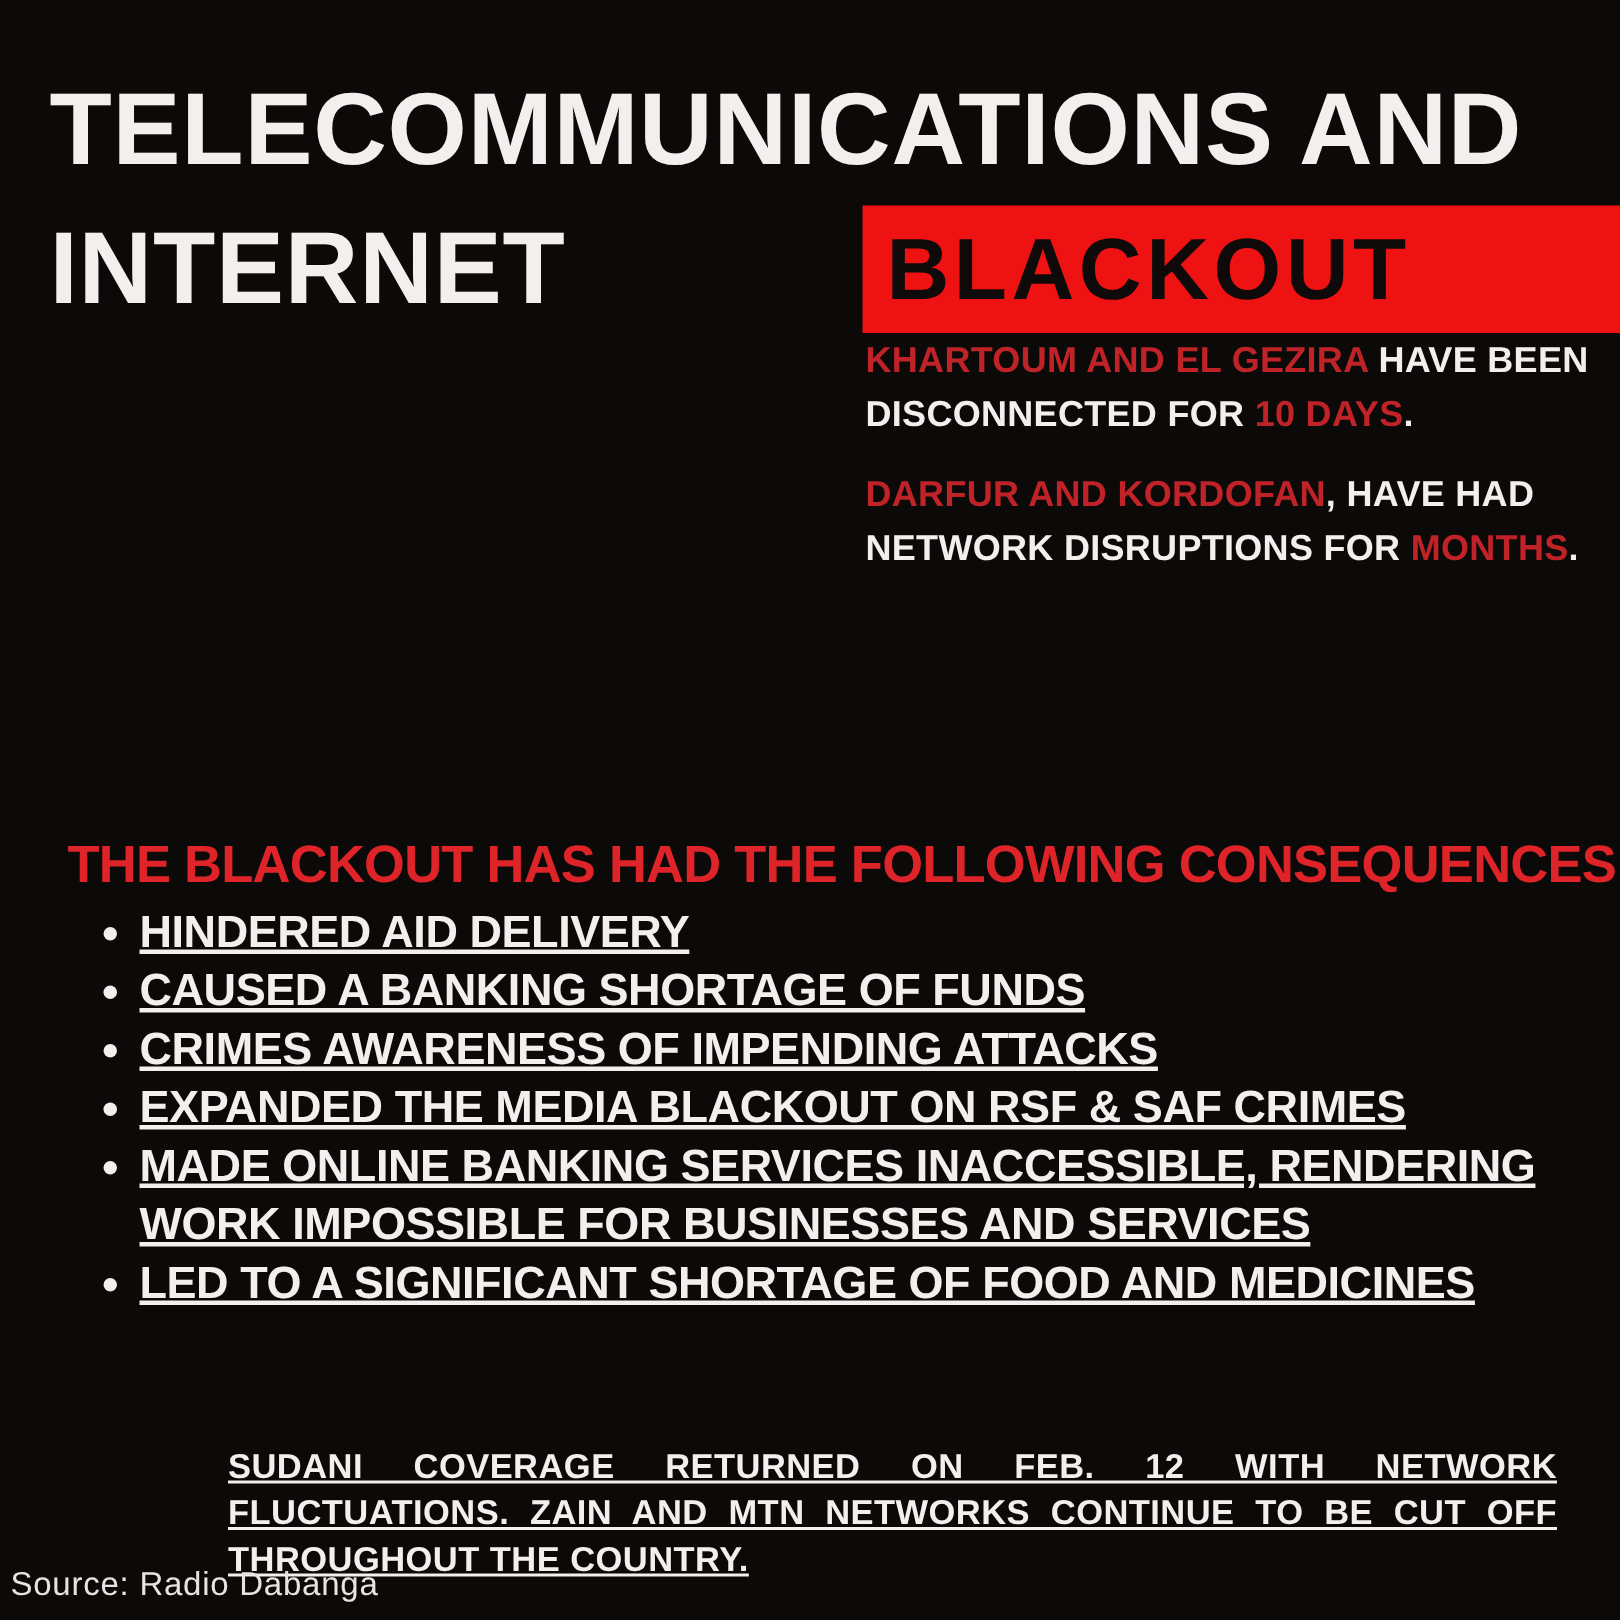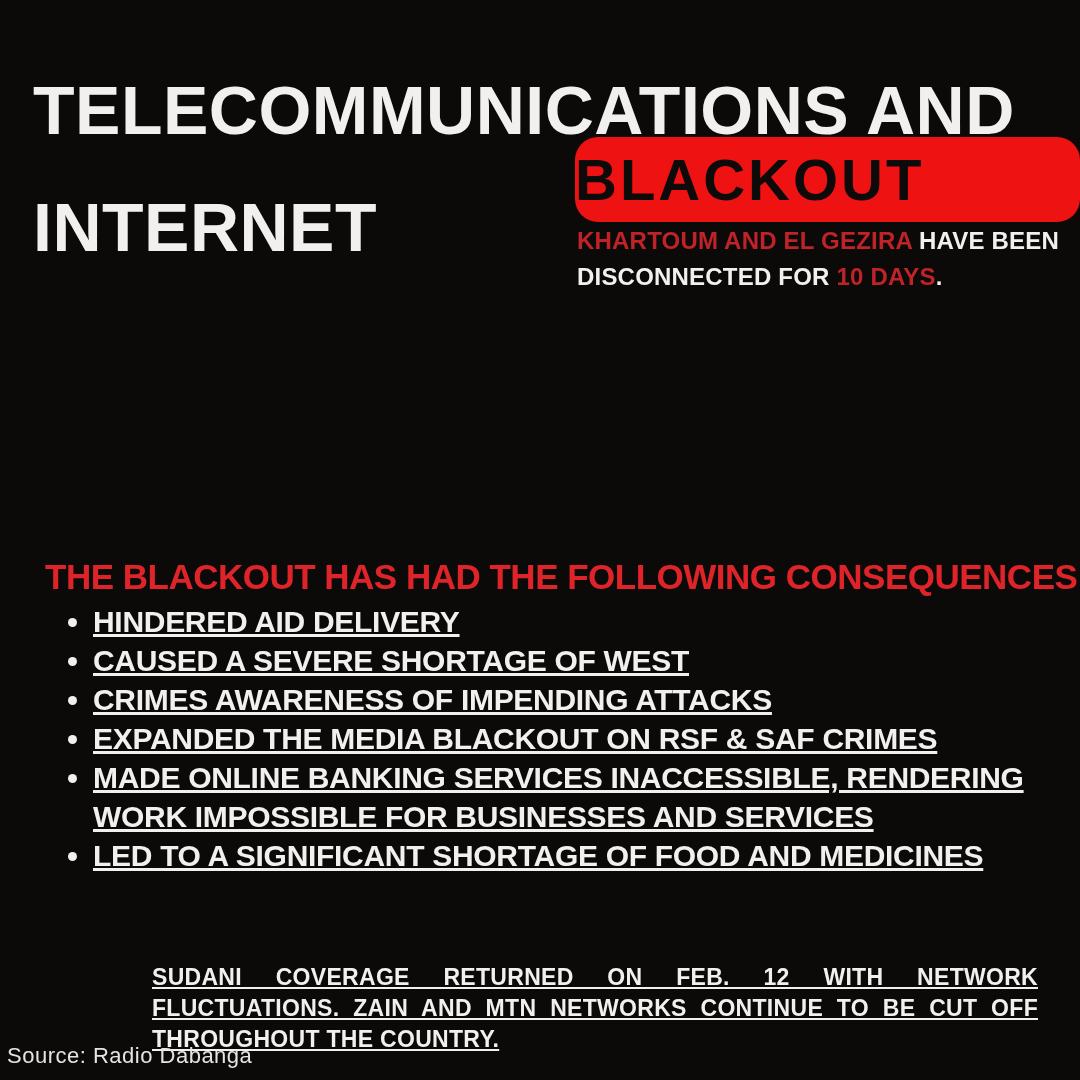--- a/index.html
+++ b/index.html
@@ -21,27 +21,27 @@
   }
   
   .title{
     position:absolute;left:33px;top:40px;width:1040px;
     color:var(--white);
     font-weight:bold;
     font-size:68px;
     line-height:93px;
     letter-spacing:0.5px;
   }
-  .title-line{display:block;white-space:nowrap;margin-top:24px;}
+  .title-line{display:block;white-space:nowrap;}
   
   .banner{
     position:absolute;left:575px;top:137px;width:505px;height:85px;
     background:var(--banner-red);
     display:flex;align-items:center;
-    box-sizing:border-box;border-radius:23px;
+    padding-left:16px;box-sizing:border-box;
   }
   .banner-label{
     color:var(--banner-text);
     font-size:58px;
     font-weight:800;
     letter-spacing:3px;
     white-space:nowrap;
   }
   
   .facts{
@@ -111,27 +111,28 @@
     <span class="title-line">TELECOMMUNICATIONS AND</span>
     <span class="title-line">INTERNET</span>
   </div>
 
   <div class="banner">
     <span class="banner-label">BLACKOUT</span>
   </div>
 
   <div class="facts">
       <p><span class="red">KHARTOUM AND EL GEZIRA</span><span> HAVE BEEN DISCONNECTED FOR </span><span class="red">10 DAYS</span><span>.</span></p>
+      <p><span class="red">DARFUR AND KORDOFAN</span><span>, HAVE HAD NETWORK DISRUPTIONS FOR </span><span class="red">MONTHS</span><span>.</span></p>
     </div>
 
   <div class="consequences">
     <div class="consequences-heading">THE BLACKOUT HAS HAD THE FOLLOWING CONSEQUENCES:</div>
     <ul>
         <li>HINDERED AID DELIVERY</li>
-        <li>CAUSED A SEVERE SHORTAGE OF WEST</li>
+        <li>CAUSED A BANKING SHORTAGE OF FUNDS</li>
         <li>CRIMES AWARENESS OF IMPENDING ATTACKS</li>
         <li>EXPANDED THE MEDIA BLACKOUT ON RSF &amp; SAF CRIMES</li>
         <li>MADE ONLINE BANKING SERVICES INACCESSIBLE, RENDERING WORK IMPOSSIBLE FOR BUSINESSES AND SERVICES</li>
         <li>LED TO A SIGNIFICANT SHORTAGE OF FOOD AND MEDICINES</li>
       </ul>
   </div>
 
   <p class="footnote">SUDANI COVERAGE RETURNED ON FEB. 12 WITH NETWORK FLUCTUATIONS. ZAIN AND MTN NETWORKS CONTINUE TO BE CUT OFF THROUGHOUT THE COUNTRY.</p>
 
   <div class="source">Source: Radio Dabanga</div>

